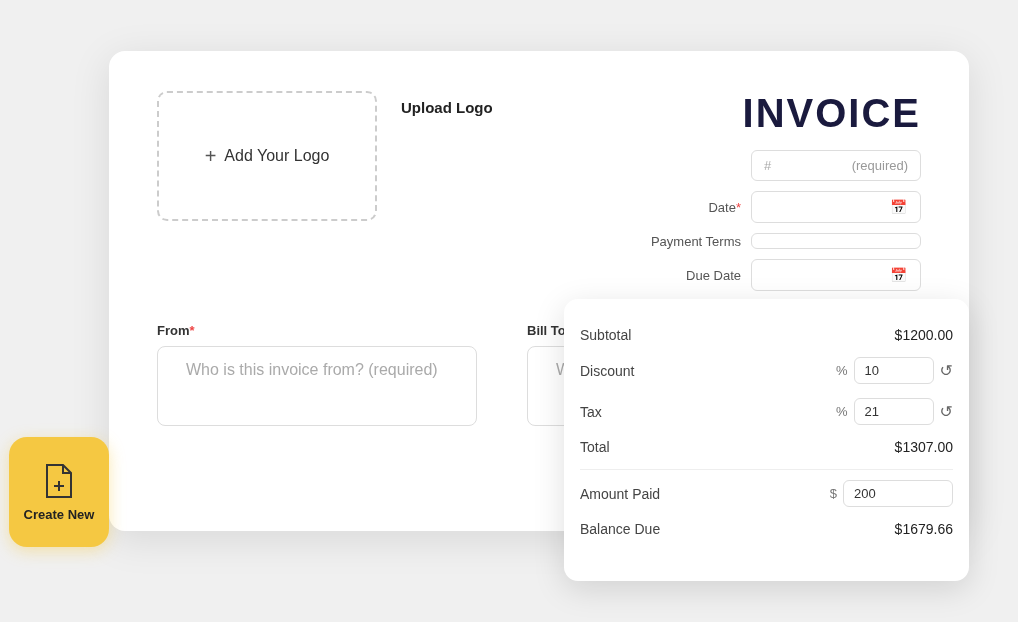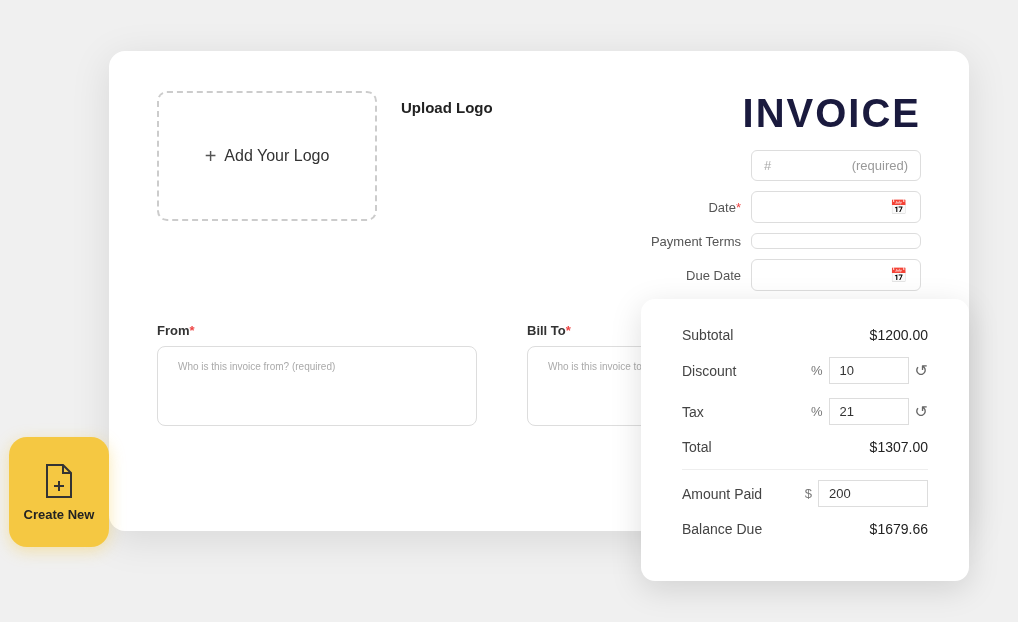--- a/index.html
+++ b/index.html
@@ -161,40 +161,40 @@
       margin-bottom: 8px;
     }
 
     .section-label .required {
       color: #e44;
     }
 
     .textarea-field {
       border: 1.5px solid #ddd;
       border-radius: 8px;
-      padding: 14px 20px;
-      font-size: 10px;
+      padding: 14px 28px;
+      font-size: 16px;
       color: #aaa;
       width: 100%;
       height: 80px;
       display: flex;
       align-items: flex-start;
       background: #fff;
     }
 
     
     .summary-card {
       background: #fff;
       border-radius: 14px;
       box-shadow: 0 8px 32px rgba(0,0,0,0.13);
-      padding: 28px 41px;
+      padding: 28px 16px;
       position: absolute;
       bottom: 10px;
       right: 0;
-      width: 328px;
+      width: 405px;
       z-index: 10;
     }
 
     .summary-row {
       display: flex;
       align-items: center;
       justify-content: space-between;
       margin-bottom: 14px;
       font-size: 14px;
       color: #333;
@@ -221,21 +221,21 @@
       gap: 6px;
     }
 
     .input-group .unit {
       font-size: 13px;
       color: #777;
     }
 
     .input-group .mini-input {
       border: 1.5px solid #ddd;
-      border-radius: 0;
+      border-radius: 6px;
       padding: 5px 10px;
       width: 80px;
       font-size: 13px;
       color: #333;
       background: #fff;
     }
 
     .refresh-icon {
       color: #666;
       font-size: 16px;

